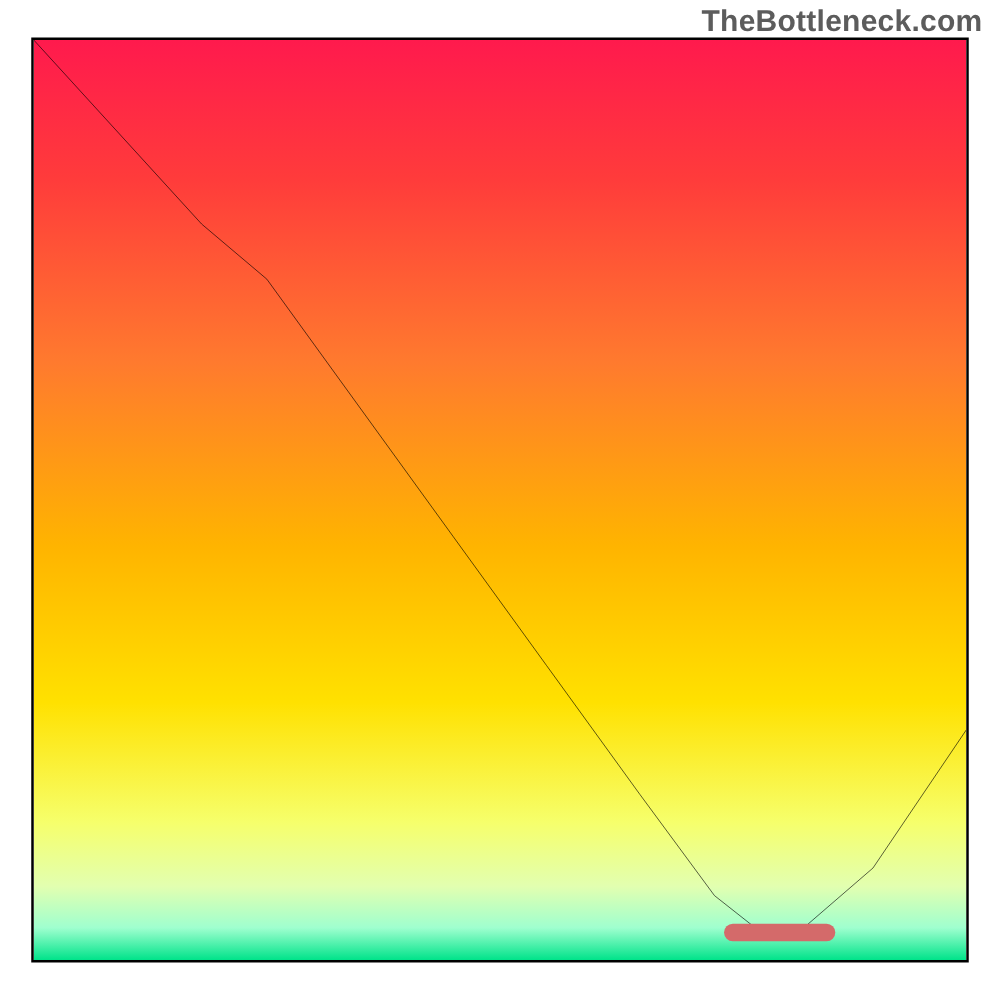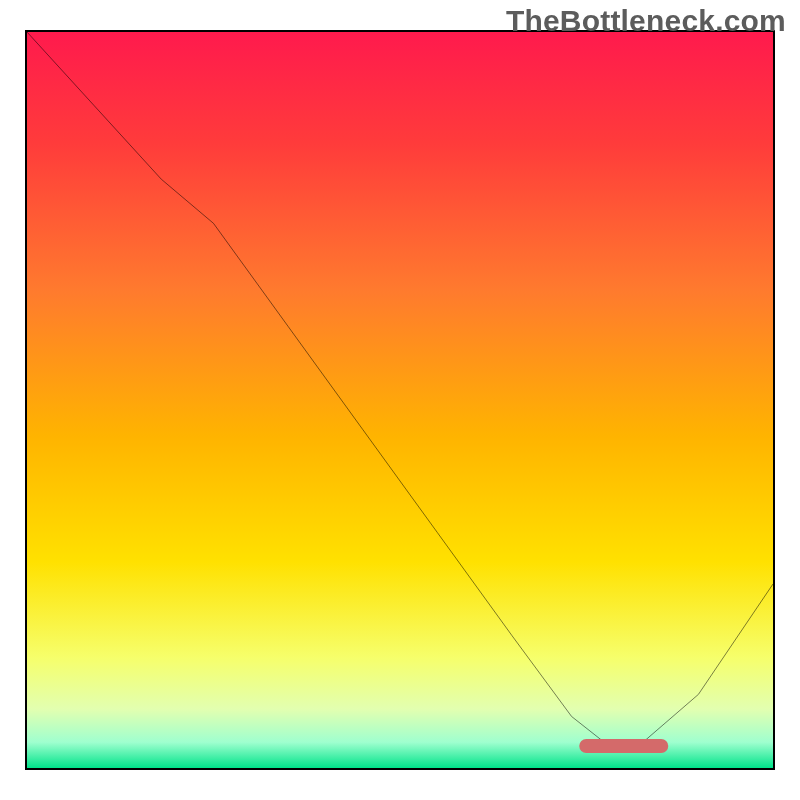--- a/index.html
+++ b/index.html
@@ -8,21 +8,21 @@
     width: 800px;
     height: 800px;
     background: #ffffff;
     font-family: Arial, Helvetica, sans-serif;
     overflow: hidden;
   }
   .watermark {
     position: absolute;
     top: 4px;
     right: 14px;
-    font-size: 30px;
+    font-size: 24px;
     font-weight: 600;
     color: #5c5c5c;
     letter-spacing: 0.2px;
     z-index: 5;
   }
   .chart-frame {
     position: absolute;
     left: 25px;
     top: 30px;
     width: 750px;

